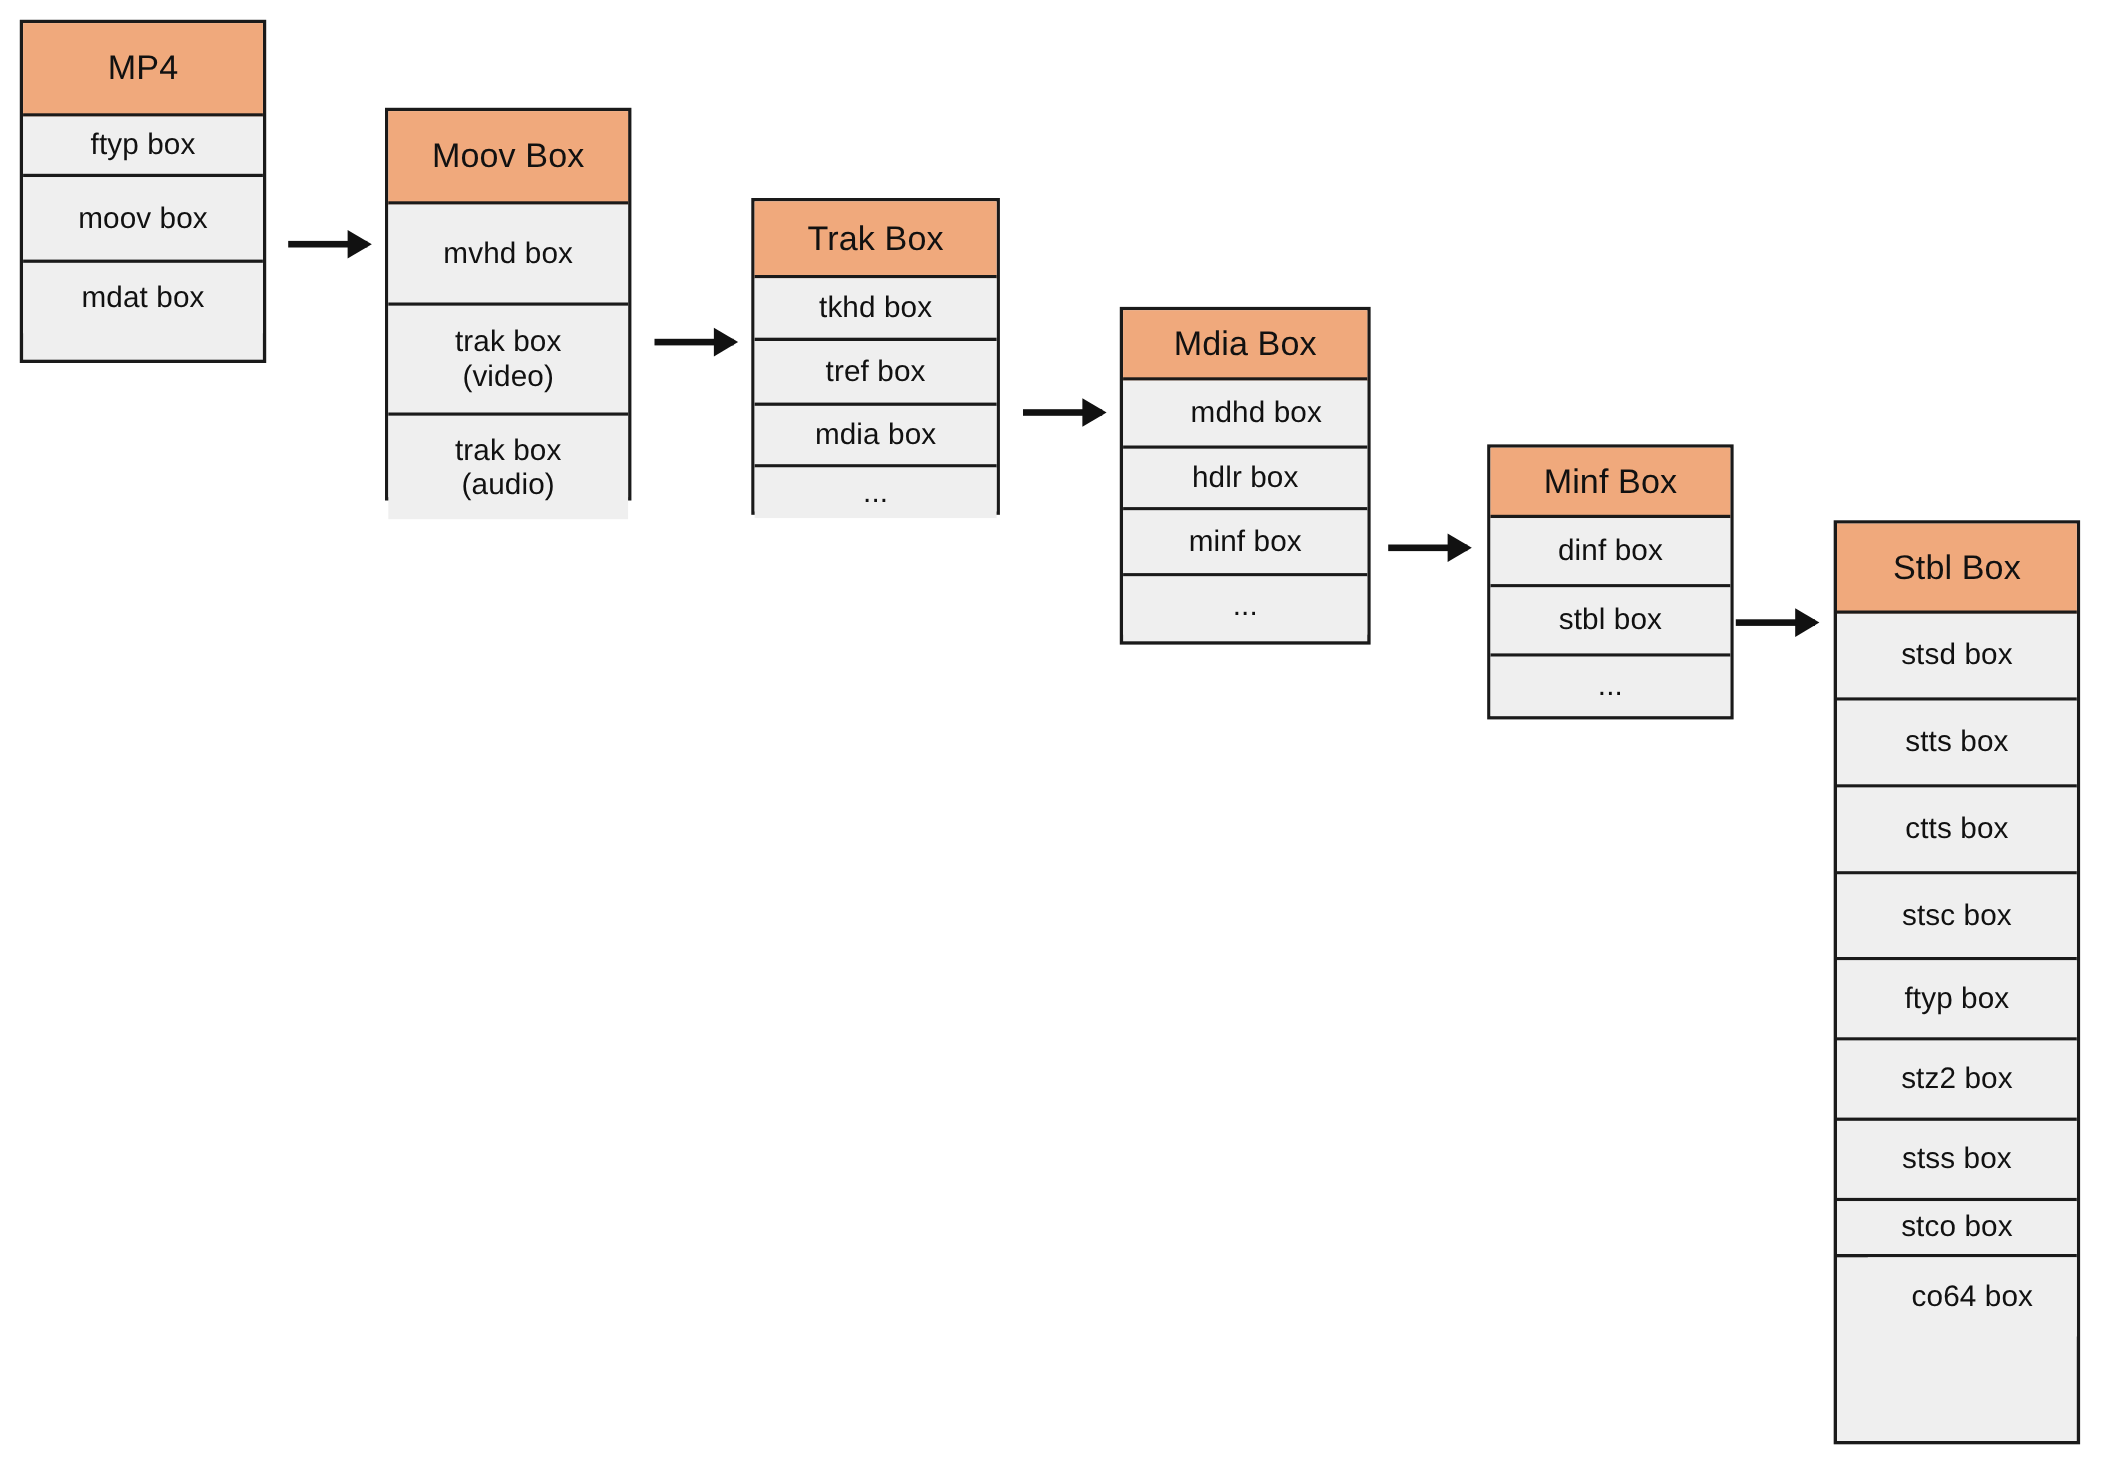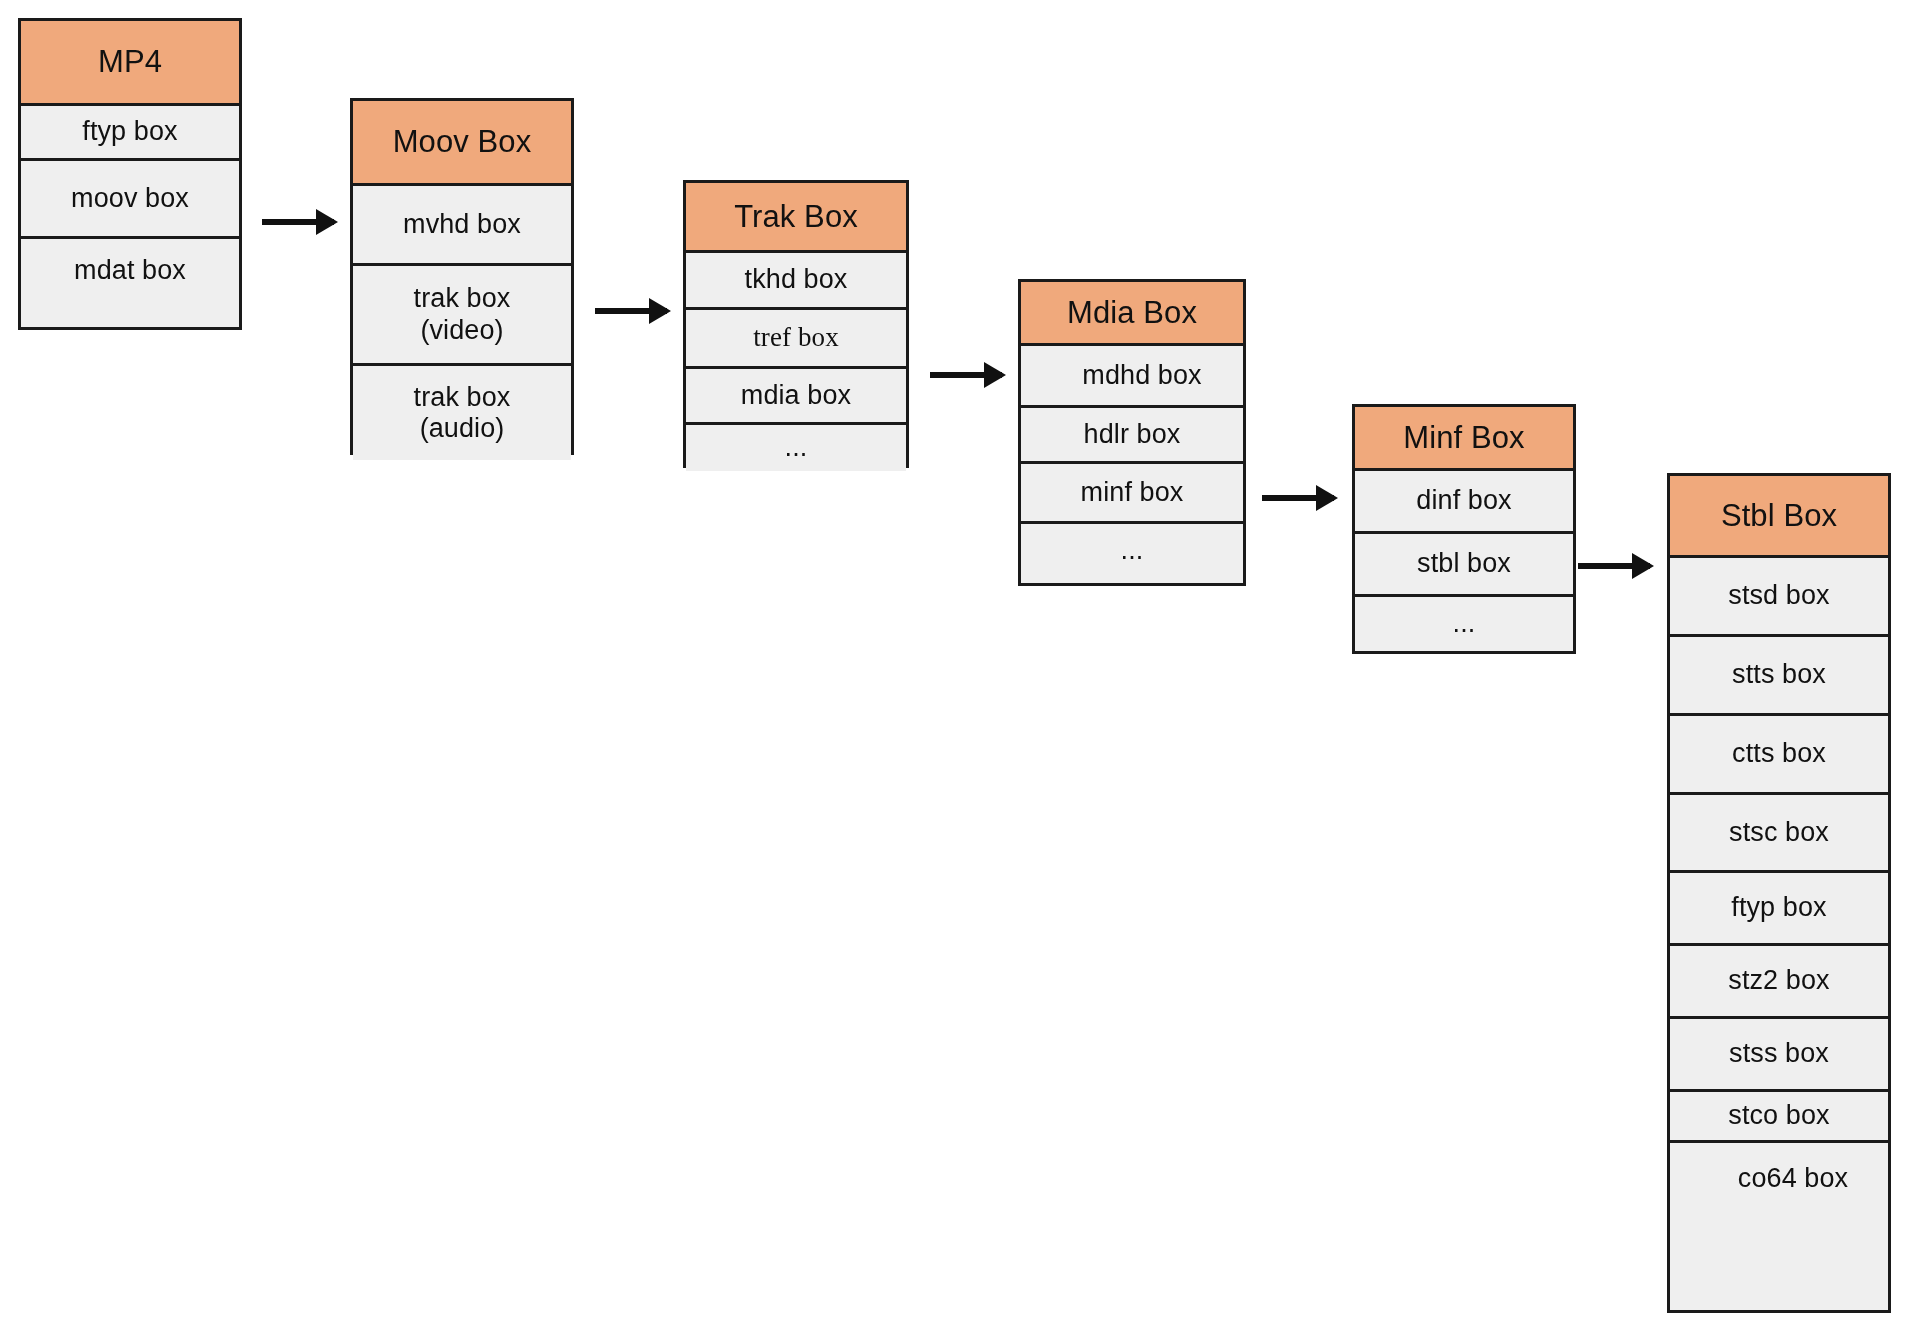--- a/index.html
+++ b/index.html
@@ -75,35 +75,35 @@
     <div class="cell header" style="height:85px;">MP4</div>
     <div class="cell row" style="height:55px;">ftyp box</div>
     <div class="cell row" style="height:78px;">moov box</div>
     <div class="cell row" style="height:64px;">mdat box</div>
   </div>
 
   <div class="arrow" style="left:262px; top:219px; width:72px;"></div>
 
   <div class="box-stack" style="left:350px; top:98px; width:224px; height:357px;">
     <div class="cell header" style="height:85px;">Moov Box</div>
-    <div class="cell row" style="height:80px;">mvhd box</div>
+    <div class="cell row" style="height:92px;">mvhd box</div>
     <div class="cell row" style="height:100px;">
       <span class="two-line">trak box<br>(video)</span>
     </div>
     <div class="cell row" style="height:94px;">
       <span class="two-line">trak box<br>(audio)</span>
     </div>
   </div>
 
   <div class="arrow" style="left:595px; top:308px; width:72px;"></div>
 
   <div class="box-stack" style="left:683px; top:180px; width:226px; height:288px;">
     <div class="cell header" style="height:70px;">Trak Box</div>
     <div class="cell row" style="height:57px;">tkhd box</div>
-    <div class="cell row" style="height:59px;font-family:Liberation Serif, serif;">tref box</div>
+    <div class="cell row" style="height:59px;">tref box</div>
     <div class="cell row" style="height:56px;">mdia box</div>
     <div class="cell row" style="height:46px;">...</div>
   </div>
 
   <div class="arrow" style="left:930px; top:372px; width:72px;"></div>
 
   <div class="box-stack" style="left:1018px; top:279px; width:228px; height:307px;">
     <div class="cell header" style="height:64px;">Mdia Box</div>
     <div class="cell row" style="height:62px;padding-left:20px;">mdhd box</div>
     <div class="cell row" style="height:56px;">hdlr box</div>

